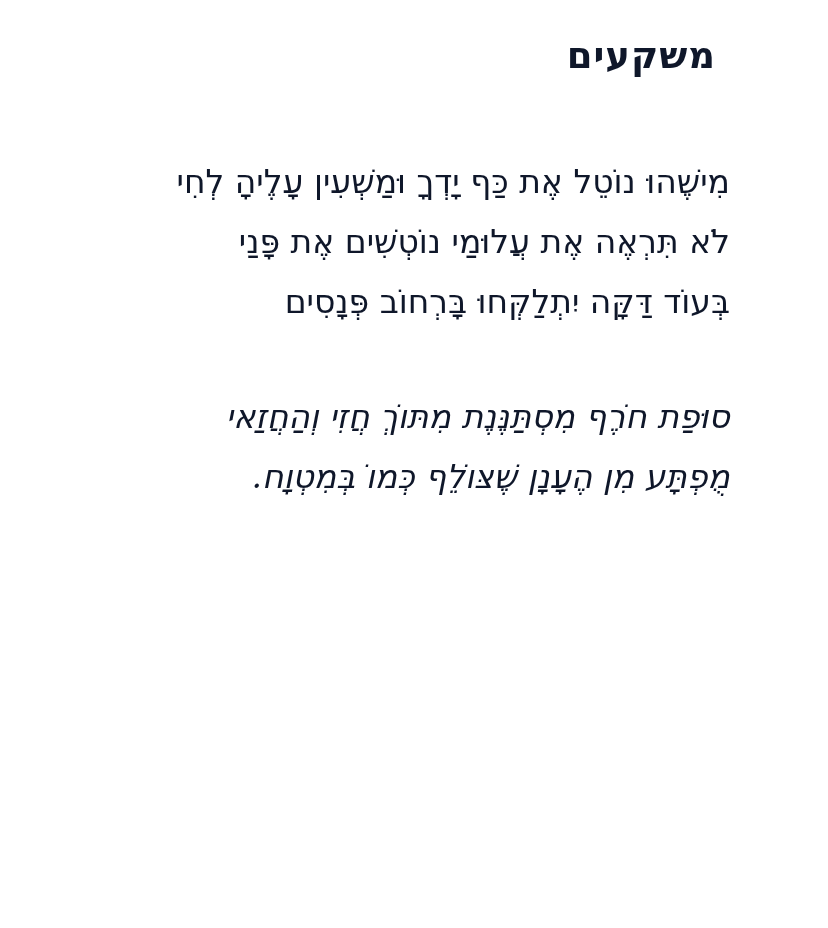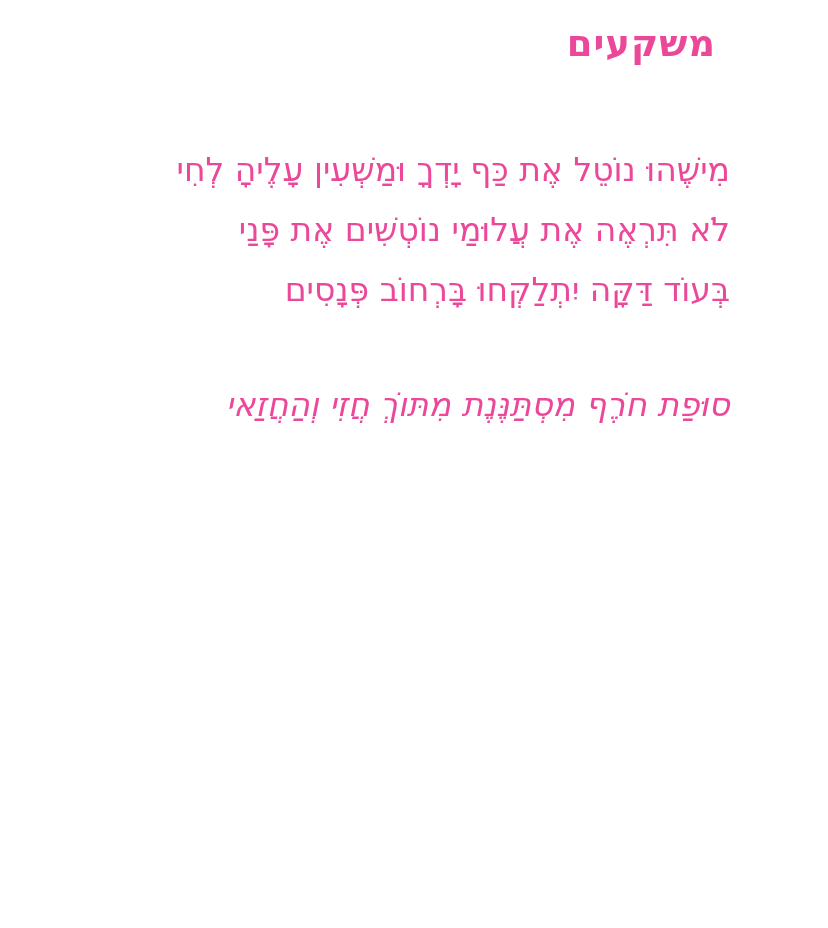--- a/index.html
+++ b/index.html
@@ -8,24 +8,24 @@
     background: #ffffff;
   }
   .page {
     position: relative;
     width: 828px;
     height: 928px;
     box-sizing: border-box;
     background: #ffffff;
     direction: rtl;
     text-align: right;
-    padding: 18px 98px 0 36px;
+    padding: 30px 98px 0 36px;
     overflow: hidden;
     font-family: "DejaVu Serif", "DejaVu Sans", serif;
-    color: #ec4899;
+    color: #0f172a;
   }
   .poem-title {
     font-size: 37px;
     font-weight: 700;
     line-height: 50px;
     margin: 0 14px 72px 0;
     letter-spacing: 1px;
   }
   .stanza {
     font-size: 33px;
@@ -49,15 +49,16 @@
   <h1 class="poem-title">משקעים</h1>
 
   <div class="stanza stanza-1">
     <div class="poem-line">מִישֶׁהוּ נוֹטֵל אֶת כַּף יָדְךָ וּמַשְׁעִין עָלֶיהָ לְחִי</div>
     <div class="poem-line">לֹא תִּרְאֶה אֶת עֲלוּמַי נוֹטְשִׁים אֶת פָּנַי</div>
     <div class="poem-line">בְּעוֹד דַּקָּה יִתְלַקְּחוּ בָּרְחוֹב פְּנָסִים</div>
   </div>
 
   <div class="stanza stanza-2">
     <div class="poem-line">סוּפַת חֹרֶף מִסְתַּנֶּנֶת מִתּוֹךְ חֲזִי וְהַחֲזַאי</div>
+    <div class="poem-line">מֻפְתָּע מִן הֶעָנָן שֶׁצּוֹלֵף כְּמוֹ בְּמִטְוָח.</div>
   </div>
 
 </div>
 
 </body></html>

